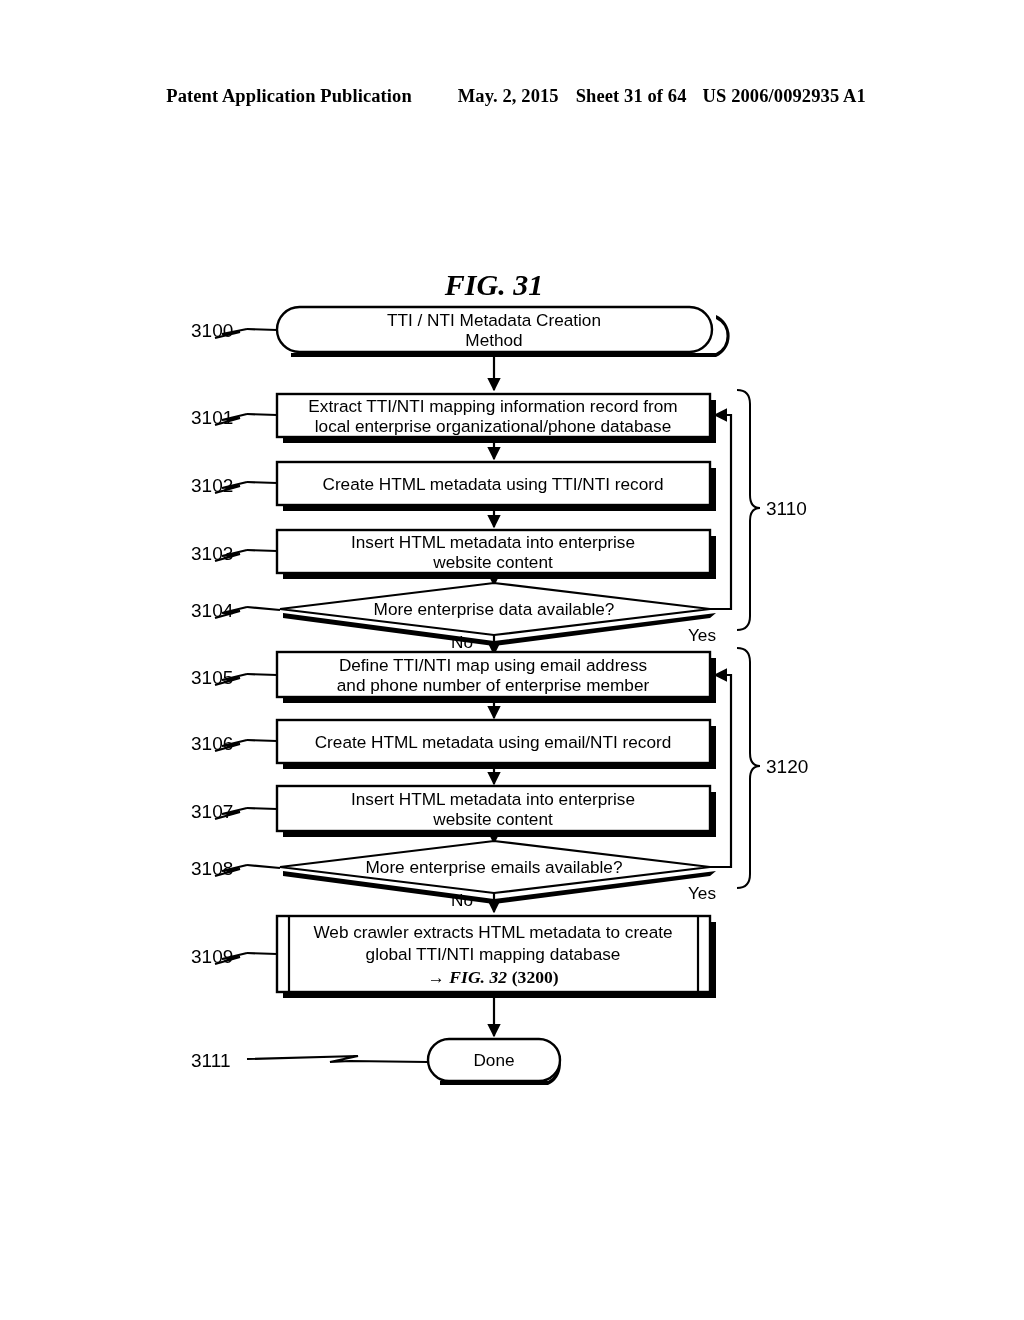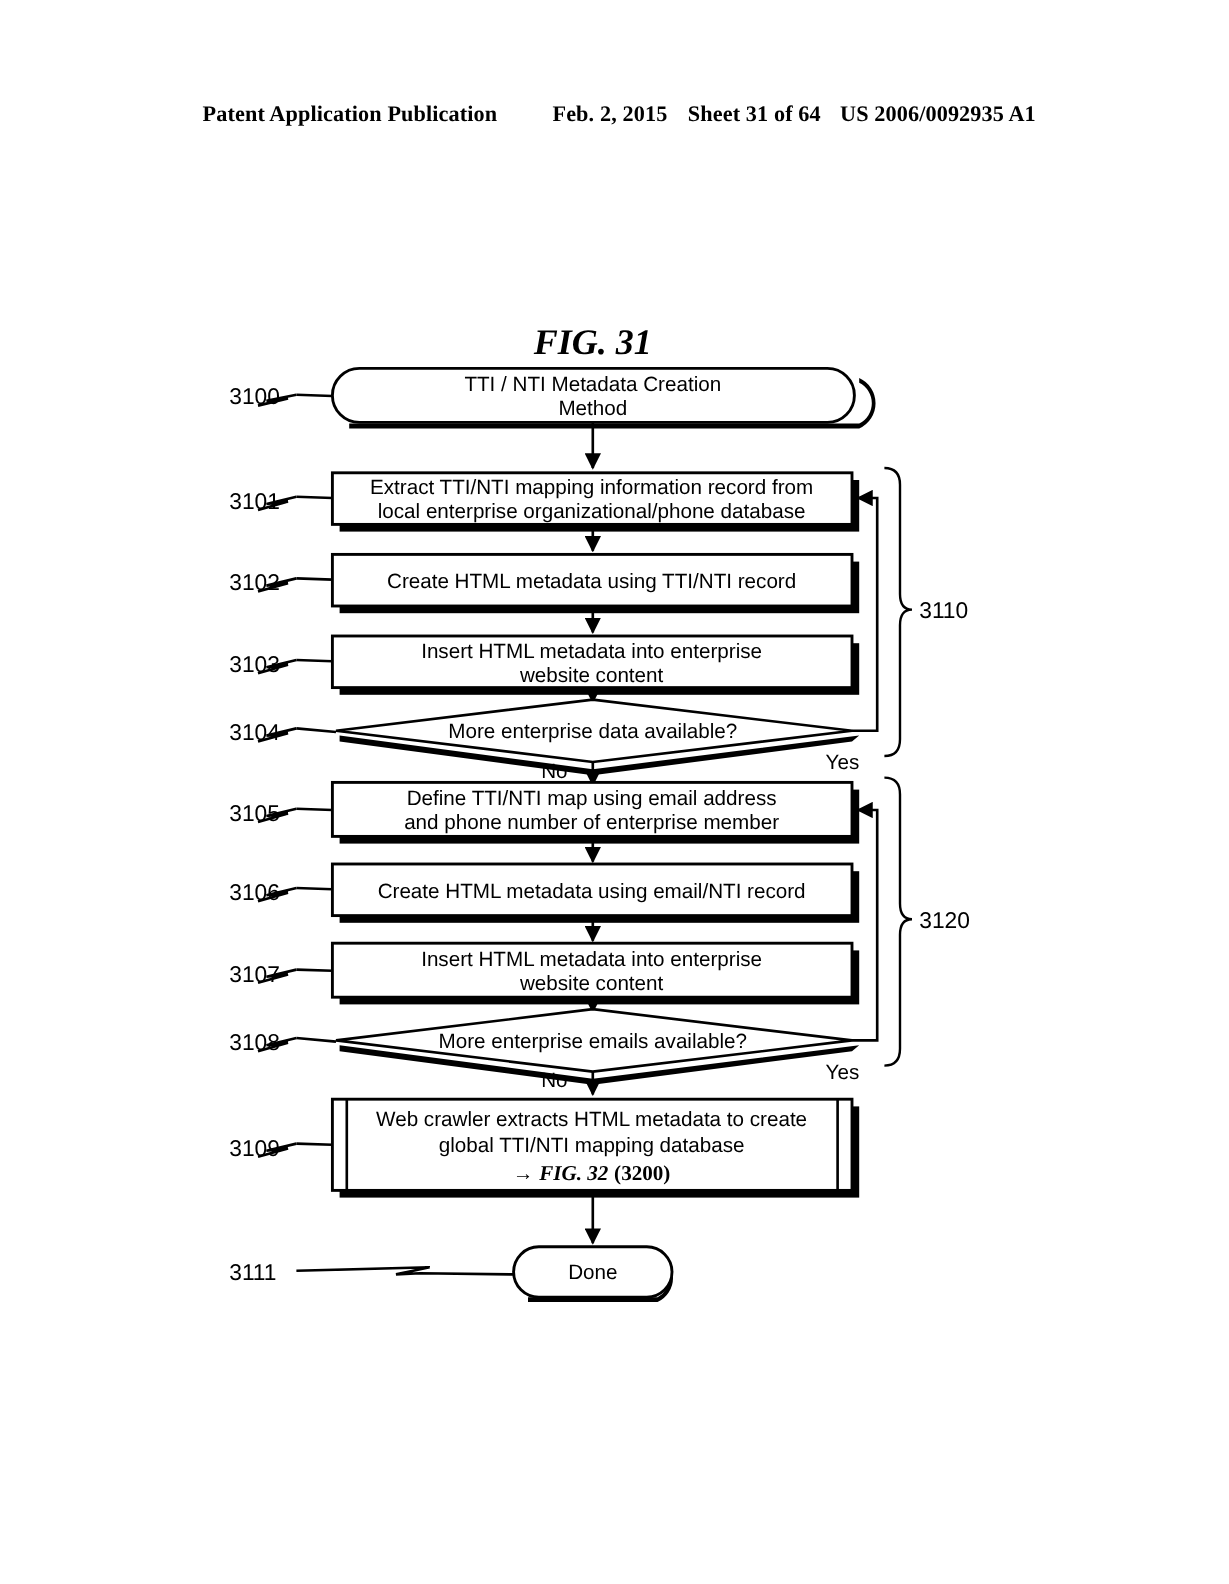--- a/index.html
+++ b/index.html
@@ -89,21 +89,21 @@
   .diamond   { fill: #ffffff; stroke: #000000; stroke-width: 2.2; }
   .innerbar  { stroke: #000000; stroke-width: 2.2; }
 </style>
 </head>
 <body>
 
 <div id="page">
 
   <div class="header">
     <span class="seg hdr-pub">Patent Application Publication</span>
-    <span class="seg hdr-date">Feb. 2, 2015</span>
+    <span class="seg hdr-date">May. 2, 2015</span>
     <span class="seg hdr-sheet">Sheet 31 of 64</span>
     <span class="seg hdr-num">US 2006/0092935 A1</span>
   </div>
 
   <svg id="fig" viewBox="0 0 1024 1320">
     <defs>
       <marker id="arrow" viewBox="0 0 10 10" refX="9" refY="5" markerWidth="6.2" markerHeight="6.2" orient="auto-start-reverse">
         <path d="M 0 0 L 10 5 L 0 10 z" fill="#000000"></path>
       </marker>
     </defs>

